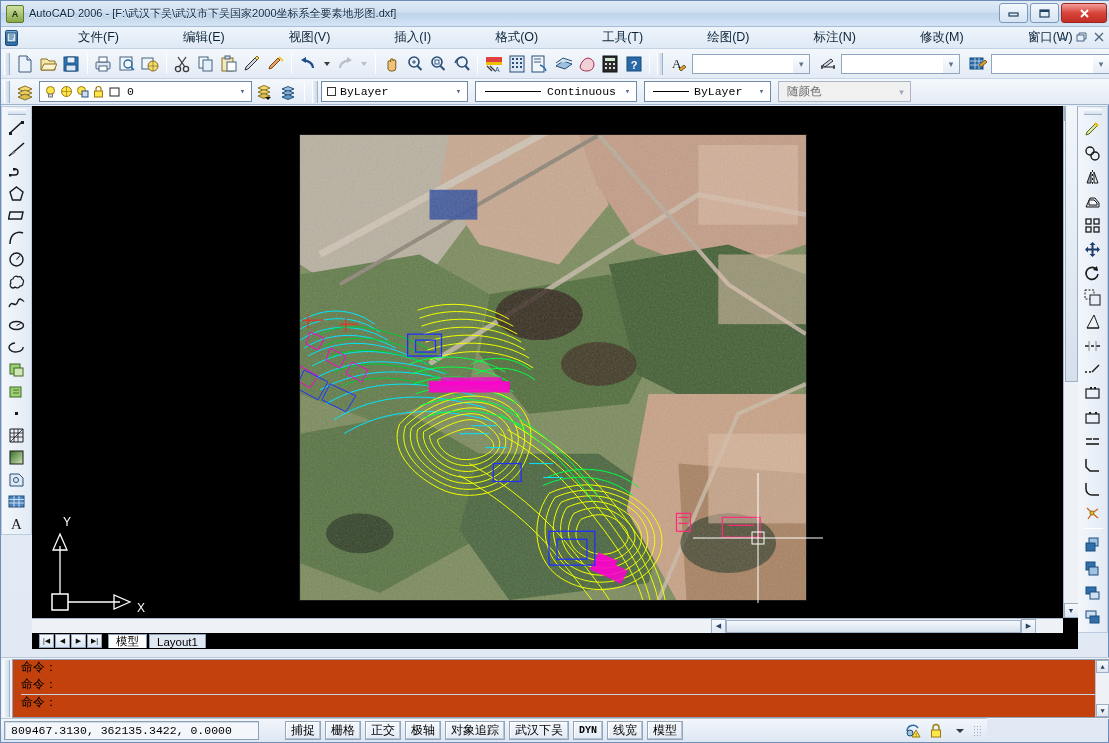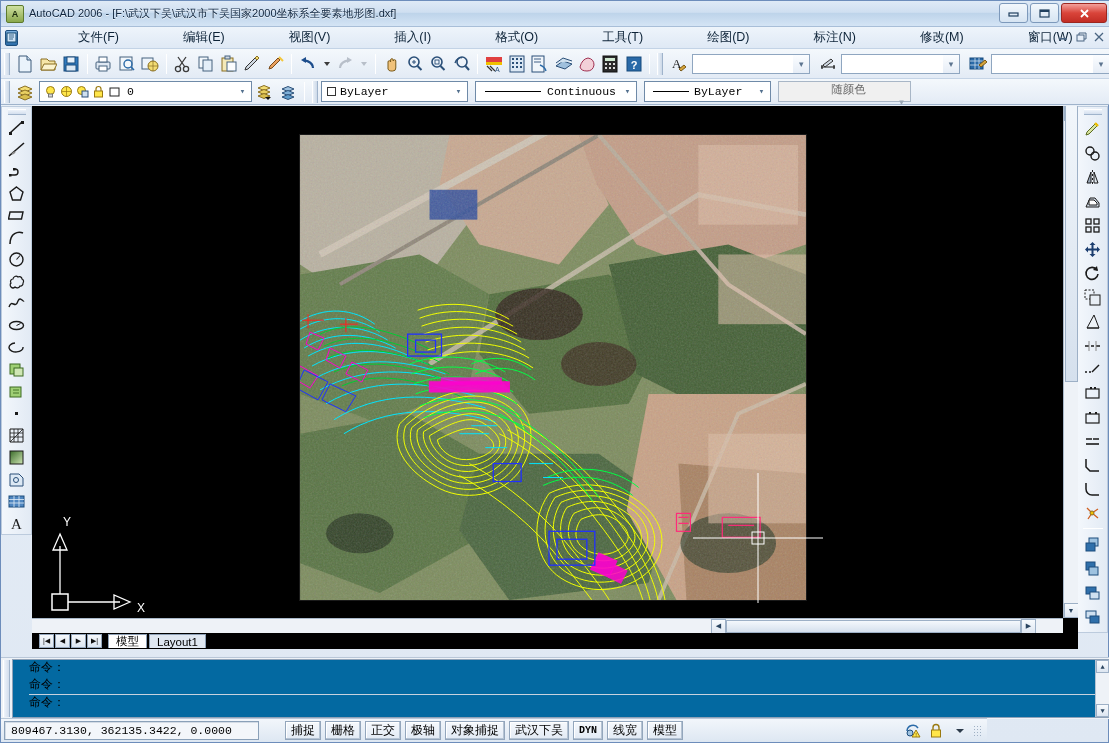--- a/index.html
+++ b/index.html
@@ -185,23 +185,23 @@
 
   
   .cmdarea {
     position:absolute; left:0; top:656px; width:1109px; height:62px;
     background:#eef2f7; border-top:1px solid #b9c7d8;
     display:flex;
   }
   .cmd-grip { width:7px;margin:2px 2px; background:linear-gradient(to right,#eef3fa,#d2dde d);
     background:linear-gradient(to right,#eef3fa,#d2dded); border-left:1px solid #fff;border-right:1px solid #9fb3cb;}
   .cmd-lines {
-    flex:1; background:#0369a1; border:1px solid #8fa2b8; margin:1px 0 1px 0;
+    flex:1; background:#c2410c; border:1px solid #8fa2b8; margin:1px 0 1px 0;
     font-family:"Liberation Mono", monospace; font-size:12px; color:#000;
-    padding-left:16px; position:relative;
+    padding-left:8px; position:relative;
   }
   .cmd-line{ height:17px; line-height:17px; }
   .cmd-sep{ border-top:1px solid #c8d2de; }
   .cmd-scroll {
     position:absolute; right:0; top:0; width:14px; height:100%;
     background:#eef2f7; border-left:1px solid #b5c3d3;
     display:flex;flex-direction:column;justify-content:space-between;align-items:center;
   }
 
   
@@ -597,21 +597,21 @@
       <span>Continuous</span>
       <span class="arrow">▾</span>
     </div>
 
     <div class="layerbox" style="width:127px;margin-left:7px">
       <span style="display:inline-block;width:36px;height:1.5px;background:#000;margin:0 5px 0 5px"></span>
       <span>ByLayer</span>
       <span class="arrow">▾</span>
     </div>
 
-    <div class="layerbox" style="width:133px;margin-left:7px;background:#f0f0f0;border-color:#a8b6c6;font-family:'Liberation Sans',sans-serif;color:#6b6b6b;flex-direction:column;">
+    <div class="layerbox" style="width:133px;margin-left:7px;background:#f0f0f0;border-color:#a8b6c6;font-family:'Liberation Sans',sans-serif;color:#6b6b6b;">
       <span style="margin-left:5px">随颜色</span>
       <span class="arrow" style="color:#9aa7b5">▾</span>
     </div>
   </div>
 
   <div class="side-toolbar" style="left:0; top:105px; height:429px;">
     <div class="side-grip"></div>
     <div class="sbi">
         <svg width="17" height="17">
           <path d="M2 14 L14 3" stroke="#1a1a1a" stroke-width="1.6"></path>
@@ -1083,21 +1083,21 @@
     </div>
   </div>
 
   <div class="statusbar">
     <div class="coords">809467.3130,  362135.3422,  0.0000</div>
     <div style="width:22px"></div>
     <div class="sbtn">捕捉</div>
     <div class="sbtn">栅格</div>
     <div class="sbtn">正交</div>
     <div class="sbtn">极轴</div>
-    <div class="sbtn">对象捕捉</div>
+    <div class="sbtn">对象追踪</div>
     <div class="sbtn">武汉下吴</div>
     <div class="sbtn mono">DYN</div>
     <div class="sbtn">线宽</div>
     <div class="sbtn">模型</div>
 
     <div class="status-right">
       <div class="tray-ico">
         <svg width="18" height="17">
             <path d="M2 9 a6 6 0 0 1 11 -3" fill="none" stroke="#2a6aa8" stroke-width="1.5"></path>
             <circle cx="5" cy="11" r="3" fill="#9ec2e0" stroke="#1d4d7c"></circle>

